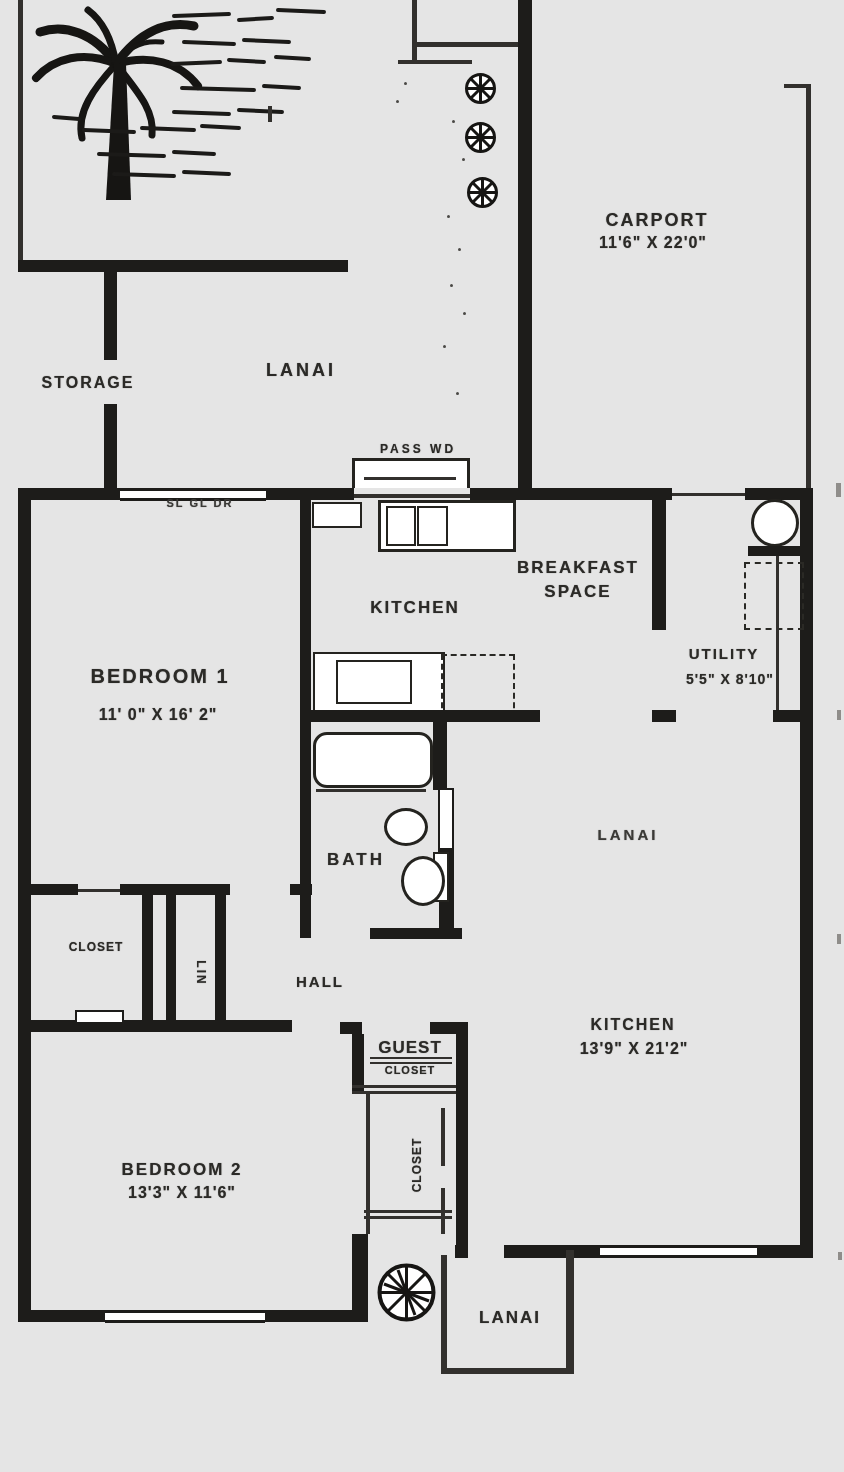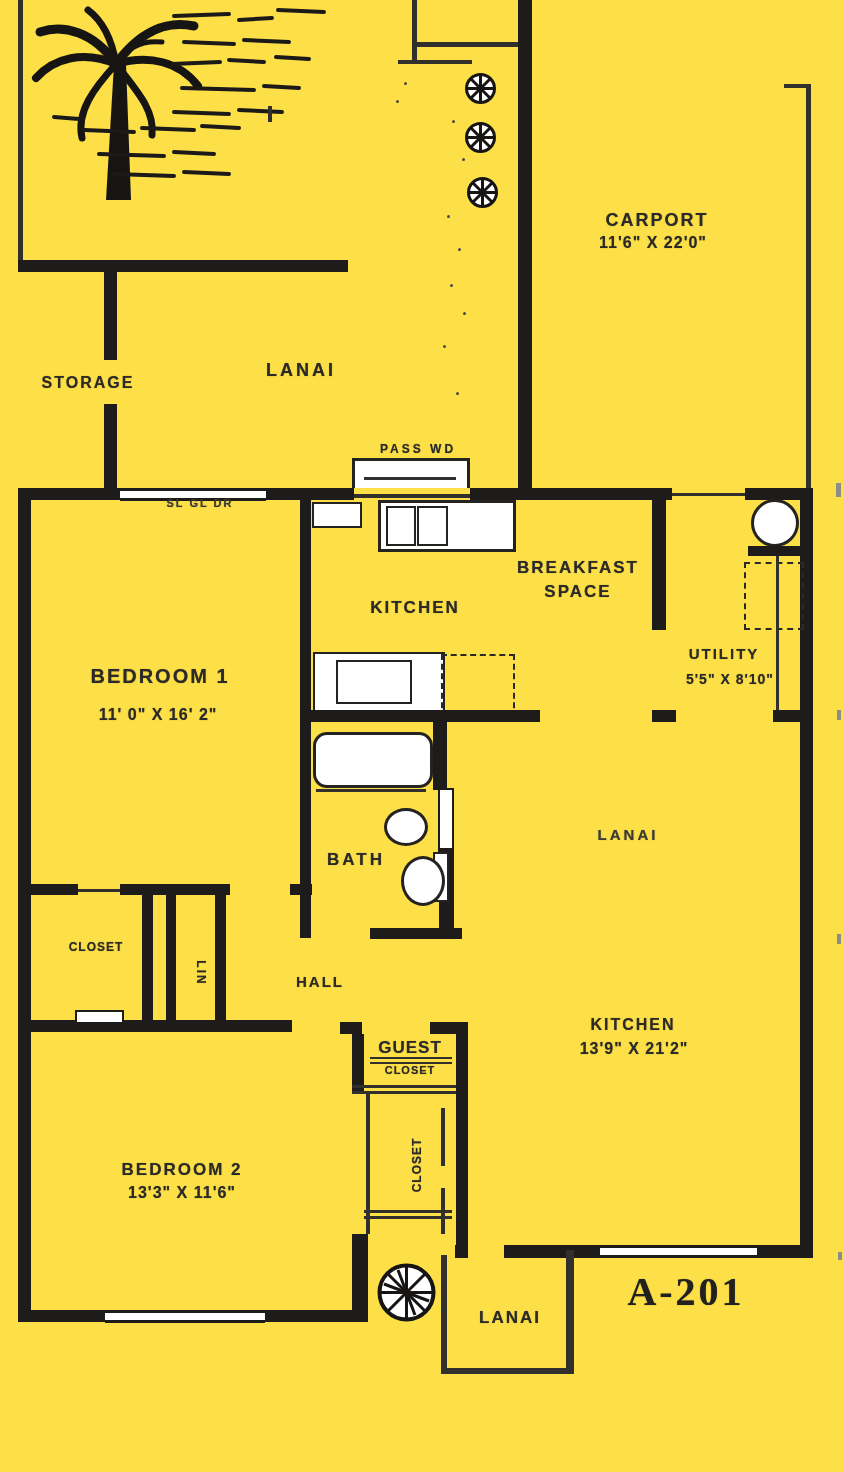--- a/index.html
+++ b/index.html
@@ -1,17 +1,17 @@
 <!DOCTYPE html>
 <html><head>
 <meta charset="utf-8">
 <style>
   html,body{margin:0;padding:0;background:#ffffff;}
   .sheet{
-    position:relative;width:844px;height:1472px;background:#fde047;overflow:hidden;
+    position:relative;width:844px;height:1472px;background:#e5e5e5;overflow:hidden;
     font-family:"Liberation Sans",sans-serif;
   }
   .wall{position:absolute;background:#1d1c1a;}
   .thin{position:absolute;background:#32302d;}
   .win{position:absolute;background:#ffffff;border-top:3px solid #1d1c1a;border-bottom:3px solid #1d1c1a;height:7px;}
   .box{position:absolute;border:2px solid #24231f;background:#fff;}
   .b3{border-width:3px;}
   .dash{border:2px dashed #2a2925;background:transparent;}
   .oval{border-radius:50%;}
   .thr{position:absolute;background:#ffffff;border:2px solid #1d1c1a;}
@@ -240,20 +240,19 @@
     <g stroke="#161513" stroke-width="3">
       <line x1="30.5" y1="5" x2="30.5" y2="56"></line>
         <line x1="5" y1="30.5" x2="56" y2="30.5"></line>
       <line x1="12" y1="12" x2="49" y2="49"></line>
         <line x1="49" y1="12" x2="12" y2="49"></line>
       <line x1="8" y1="22" x2="53" y2="39"></line>
         <line x1="22" y1="8" x2="39" y2="53"></line>
     </g>
   </svg>
 
-  <div class="lbl" style="left:686px;top:1268px;font-family:'Liberation Serif',serif;font-size:40px;letter-spacing:3px;color:#22211e;">A-201</div>
 
   <div class="artifact" style="left:836px;top:483px;width:5px;height:14px;"></div>
   <div class="artifact" style="left:837px;top:710px;width:4px;height:10px;"></div>
   <div class="artifact" style="left:837px;top:934px;width:4px;height:10px;"></div>
   <div class="artifact" style="left:838px;top:1252px;width:4px;height:8px;"></div>
 
 </div>
 
 </body></html>

